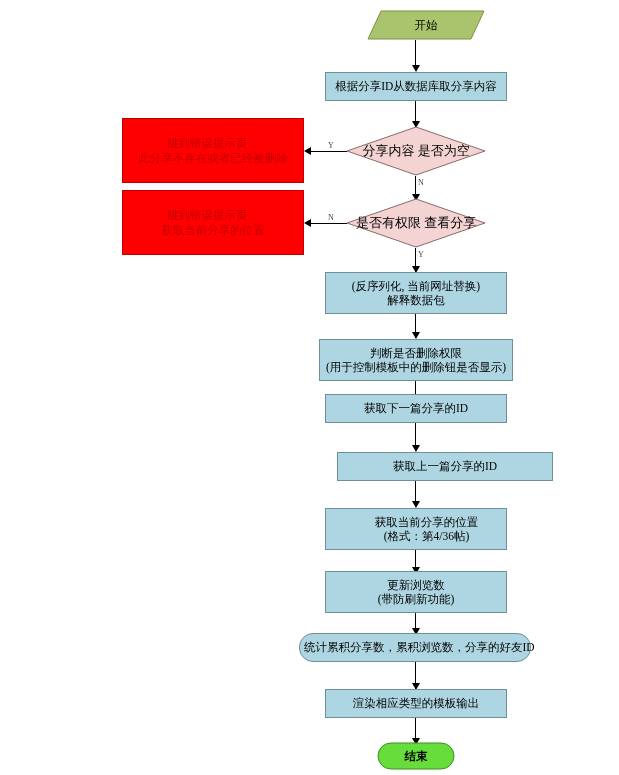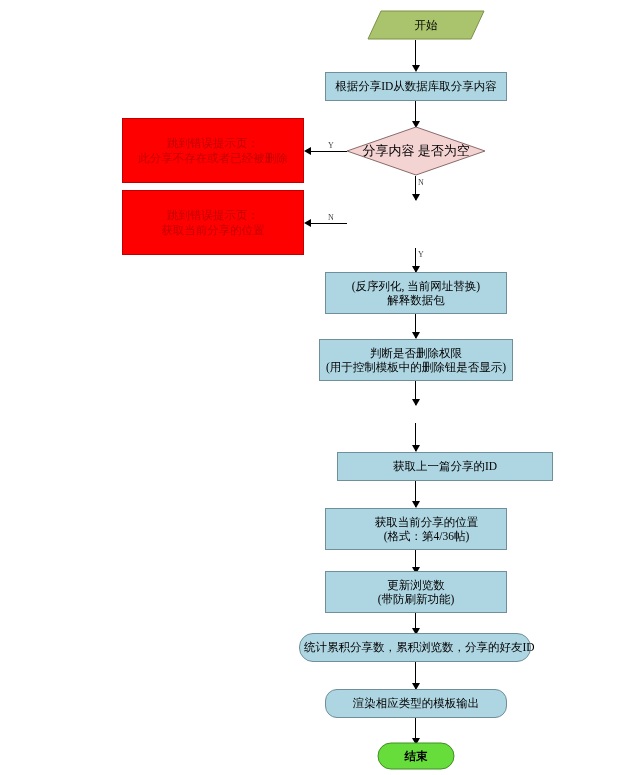--- a/index.html
+++ b/index.html
@@ -171,20 +171,29 @@
     <span class="lines">
       <span>跳到错误提示页：</span>
       <span>此分享不存在或者已经被删除</span>
     </span>
   </div>
 
   <div class="conn conn-v" style="left:370px; top:176px; height:24px;"></div>
   <div class="arrow-down" style="left:366.5px; top:194px;"></div>
   <div class="edge-label" style="left:373px; top:178px;">N</div>
 
+  <div class="shape-decision-wrap" style="left:301px; top:198px; width:140px; height:50px;">
+    <svg class="shape-decision-bg" width="140" height="50" viewBox="0 0 140 50">
+      <polygon points="70,1 139,25 70,49 1,25" fill="#f4d3d3" stroke="#8a6a6a" stroke-width="1"></polygon>
+    </svg>
+    <span class="shape-decision-label">
+      <span>是否有权限</span>
+      <span>查看分享</span>
+    </span>
+  </div>
 
   <div class="conn conn-h" style="left:266px; top:222.5px; width:36px;"></div>
   <div class="arrow-left" style="left:259px; top:219px;"></div>
   <div class="edge-label" style="left:283px; top:213px;">N</div>
 
   <div class="node shape-error" style="left:77px; top:190px; width:182px; height:65px;">
     <span class="lines">
       <span>跳到错误提示页：</span>
       <span>获取当前分享的位置</span>
     </span>
@@ -207,20 +216,25 @@
   <div class="node shape-process" style="left:274px; top:339px; width:194px; height:42px;font-family:Liberation Serif, serif;">
     <span class="lines">
       <span>判断是否删除权限</span>
       <span>(用于控制模板中的删除钮是否显示)</span>
     </span>
   </div>
 
   <div class="conn conn-v" style="left:370px; top:381px; height:24px;"></div>
   <div class="arrow-down" style="left:366.5px; top:399px;"></div>
 
+  <div class="node shape-process" style="left:280px; top:394px; width:182px; height:29px;">
+    <span class="lines">
+      <span>获取下一篇分享的ID</span>
+    </span>
+  </div>
 
   <div class="conn conn-v" style="left:370px; top:423px; height:28px;"></div>
   <div class="arrow-down" style="left:366.5px; top:445px;"></div>
 
   <div class="node shape-process" style="left:292px; top:452px; width:216px; height:29px;">
     <span class="lines">
       <span>获取上一篇分享的ID</span>
     </span>
   </div>
 
@@ -249,21 +263,21 @@
 
   <div class="node shape-process" style="left:254px; top:633px; width:232px; height:29px;border-radius:14px;">
     <span class="lines">
       <span>统计累积分享数，累积浏览数，分享的好友ID</span>
     </span>
   </div>
 
   <div class="conn conn-v" style="left:370px; top:662px; height:27px;"></div>
   <div class="arrow-down" style="left:366.5px; top:683px;"></div>
 
-  <div class="node shape-process" style="left:280px; top:689px; width:182px; height:29px;border-radius:12px;">
+  <div class="node shape-process" style="left:280px; top:689px; width:182px; height:29px;">
     <span class="lines">
       <span>渲染相应类型的模板输出</span>
     </span>
   </div>
 
   <div class="conn conn-v" style="left:370px; top:718px; height:25px;"></div>
   <div class="arrow-down" style="left:366.5px; top:738px;"></div>
 
   <div class="shape-end" style="left:332px; top:742px; width:78px; height:28px;">
     <svg width="78" height="28" viewBox="0 0 78 28" style="position:absolute;left:0;top:0;">

